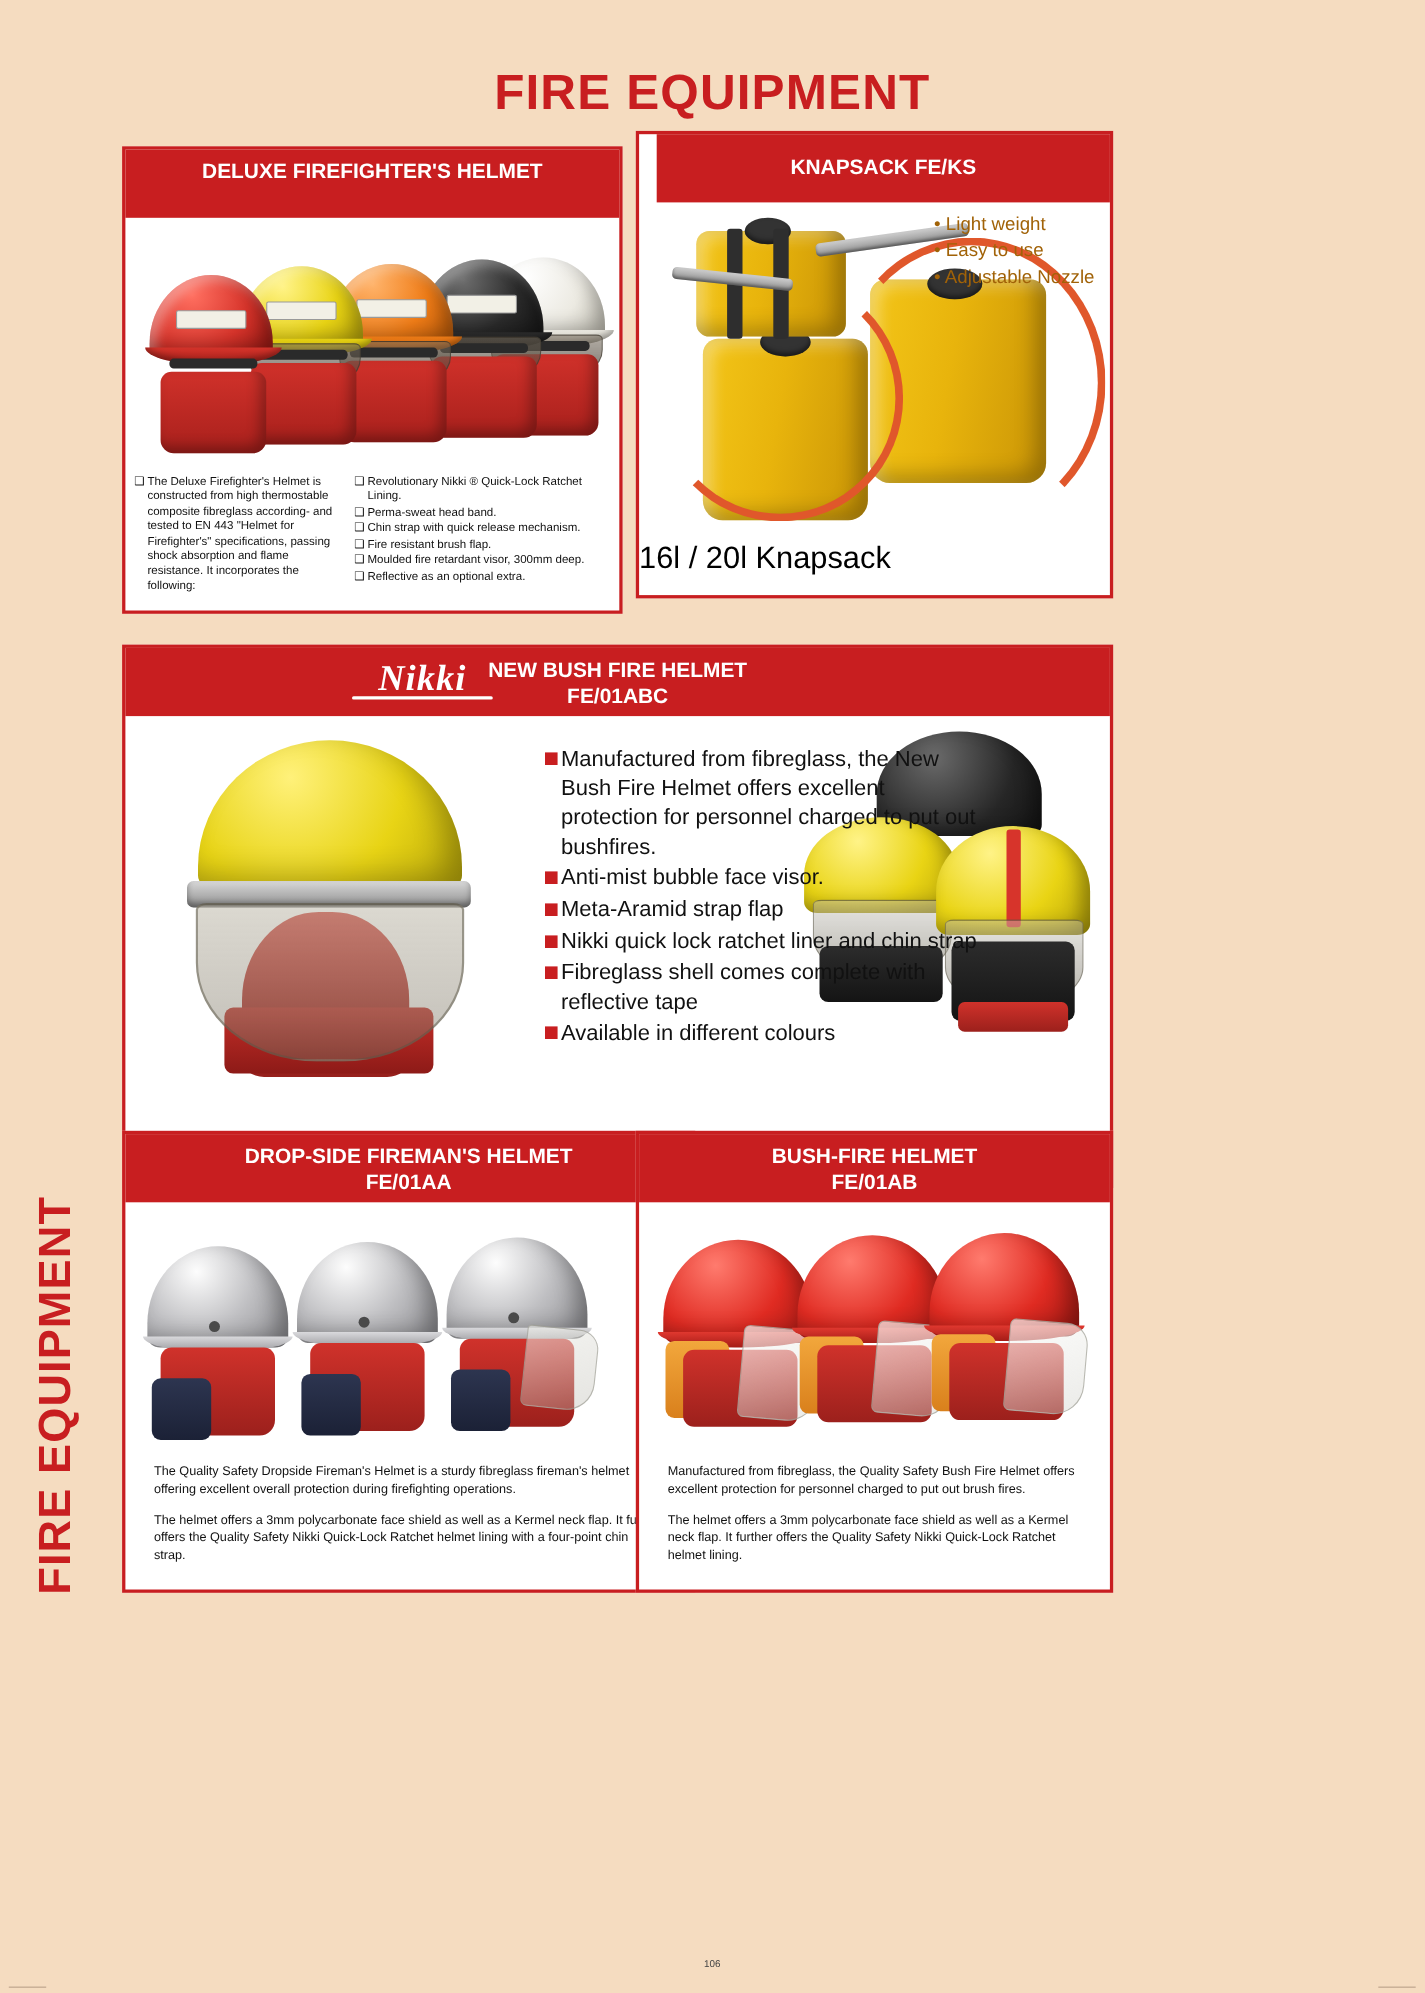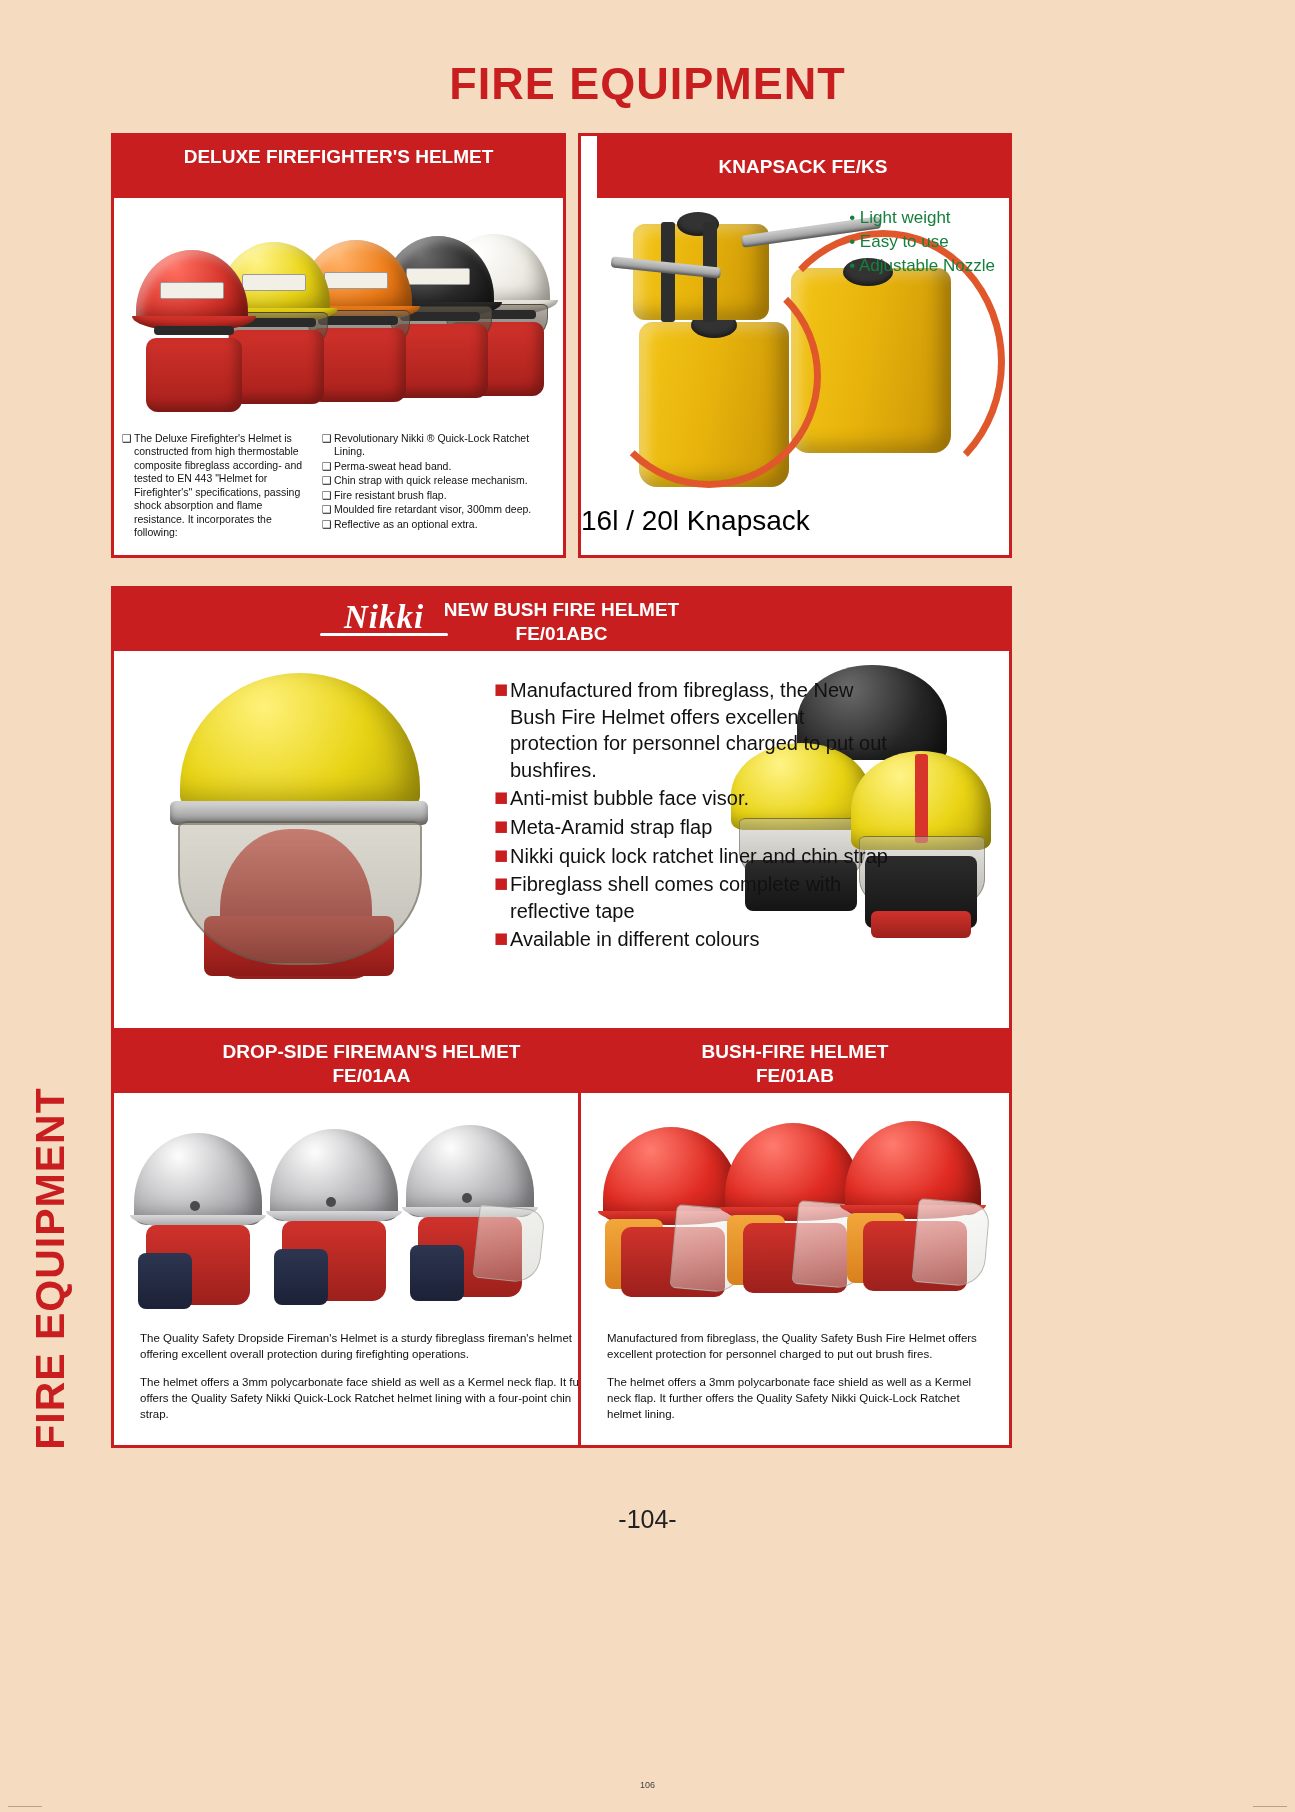--- a/index.html
+++ b/index.html
@@ -93,29 +93,29 @@
   .deluxe-text .col-r { width: 225px; }
   .bullet-sq {
     display: inline-block;
     width: 8px;
     font-family: "DejaVu Sans", sans-serif;
   }
   .li-row { display: flex; gap: 4px; margin-bottom: 1px; }
   .li-row .txt { flex: 1; }
 
   
-  #panel-knapsack { left: 578px; top: 133px; width: 434px; height: 425px; padding-left: 16px; }
+  #panel-knapsack { left: 578px; top: 119px; width: 434px; height: 425px; padding-left: 16px; }
   #panel-knapsack .panel-head { height: 62px; display:flex; align-items:center; justify-content:center;}
   .knapsack-bullets {
     position: absolute;
     right: 14px; top: 70px;
     text-align: left;
     font-size: 17px;
     line-height: 1.42;
-    color: #15803d;
+    color: #a16207;
   }
   .knapsack-caption {
     position: absolute;
     left: 0; bottom: 18px;
     width: 100%;
     font-size: 28px;
     color: #000000;
   }
   .knapsack-img {
     position: absolute;
@@ -685,18 +685,17 @@
           <div class="shield"></div>
       </div>
     </div>
 
     <div class="bottom-text">
       <p>Manufactured from fibreglass, the Quality Safety Bush Fire Helmet offers excellent protection for personnel charged to put out brush fires.</p>
       <p>The helmet offers a 3mm polycarbonate face shield as well as a Kermel neck flap. It further offers the Quality Safety Nikki Quick-Lock Ratchet helmet lining.</p>
     </div>
   </div>
 
-  <div class="page-number">-104-</div>
   <div class="page-number-small">106</div>
 
   <div class="crop-mark" style="left:8px; top:1806px; width:34px; height:1px;"></div>
   <div class="crop-mark" style="left:1253px; top:1806px; width:34px; height:1px;"></div>
 </div>
 
 </body></html>

